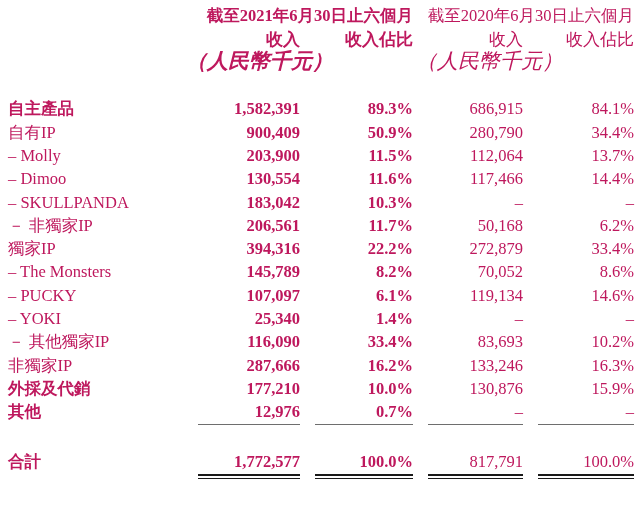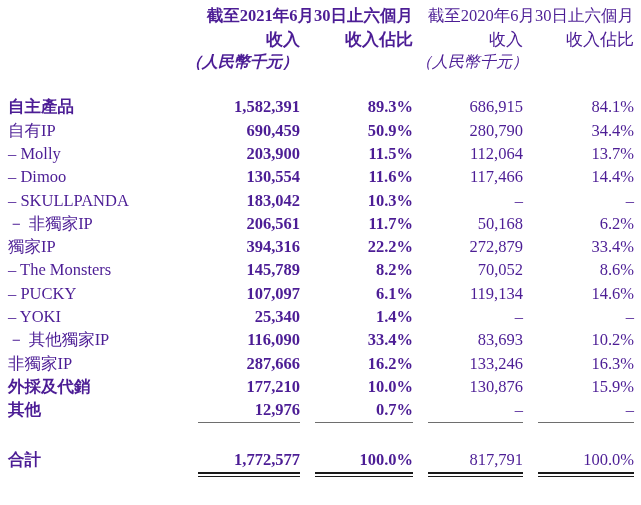--- a/index.html
+++ b/index.html
@@ -1,21 +1,21 @@
 <!DOCTYPE html>
 <html><head>
 <meta charset="utf-8">
 <style>
   * { margin:0; padding:0; box-sizing:border-box; }
   html,body { background:#ffffff; }
   .page {
     position:relative;
     width:641px; height:505px;
     background:#ffffff;
-    color:#4c1d95;
+    color:#be185d;
     font-family:"Liberation Serif","DejaVu Serif",serif;
     overflow:hidden;
   }
   table { border-collapse:collapse; table-layout:fixed; width:634px; }
   col.c-label { width:183px; }
   col.c-v1 { width:117px; }
   col.c-s1 { width:113px; }
   col.c-v2 { width:110px; }
   col.c-s2 { width:111px; }
   th, td {
@@ -26,21 +26,21 @@
     padding:0;
   }
   .num { text-align:right; }
   .b { font-weight:bold; }
   .i { font-style:italic; }
   .bi { font-style:italic; font-weight:bold; }
   .lbl { text-align:left; padding-left:8px; }
   tr.h1 th { height:27px; font-size:16.5px; vertical-align:bottom; padding-bottom:3px; }
   th.period { text-align:right; }
   tr.h2 th { height:24px; font-size:17px; vertical-align:bottom; padding-bottom:3px; }
-  tr.h3 th { height:22px; font-size:16px; vertical-align:bottom; padding-bottom:3px; text-align:left; }
+  tr.h3 th { height:22px; font-size:21px; vertical-align:bottom; padding-bottom:3px; text-align:left; }
   th.unit { padding-left:3px; }
   tr.hgap td { height:23px; }
   tr.data-row td { height:23.3px; font-size:16.5px; }
   tr.rule-row td { height:8px; vertical-align:top; }
   .rule { height:0; border-top:1.5px solid #6e6e6e; margin-left:15px; }
   tr.gap-row td { height:18px; }
   tr.total-row td { height:24px; font-size:16.5px; }
   tr.dblrule-row td { height:9px; vertical-align:top; }
   .dblrule { height:5px; border-top:2.5px solid #1a1a1a; border-bottom:1.5px solid #1a1a1a; margin-left:15px; }
 </style>
@@ -81,21 +81,21 @@
     <tbody id="table-body">
         <tr class="data-row">
           <td class="lbl b">自主產品</td>
           <td class="num b">1,582,391</td>
           <td class="num b">89.3%</td>
           <td class="num">686,915</td>
           <td class="num">84.1%</td>
         </tr>
         <tr class="data-row">
           <td class="lbl">自有IP</td>
-          <td class="num b">690,459</td>
+          <td class="num b">900,409</td>
           <td class="num b">50.9%</td>
           <td class="num">280,790</td>
           <td class="num">34.4%</td>
         </tr>
         <tr class="data-row">
           <td class="lbl">– Molly</td>
           <td class="num b">203,900</td>
           <td class="num b">11.5%</td>
           <td class="num">112,064</td>
           <td class="num">13.7%</td>

